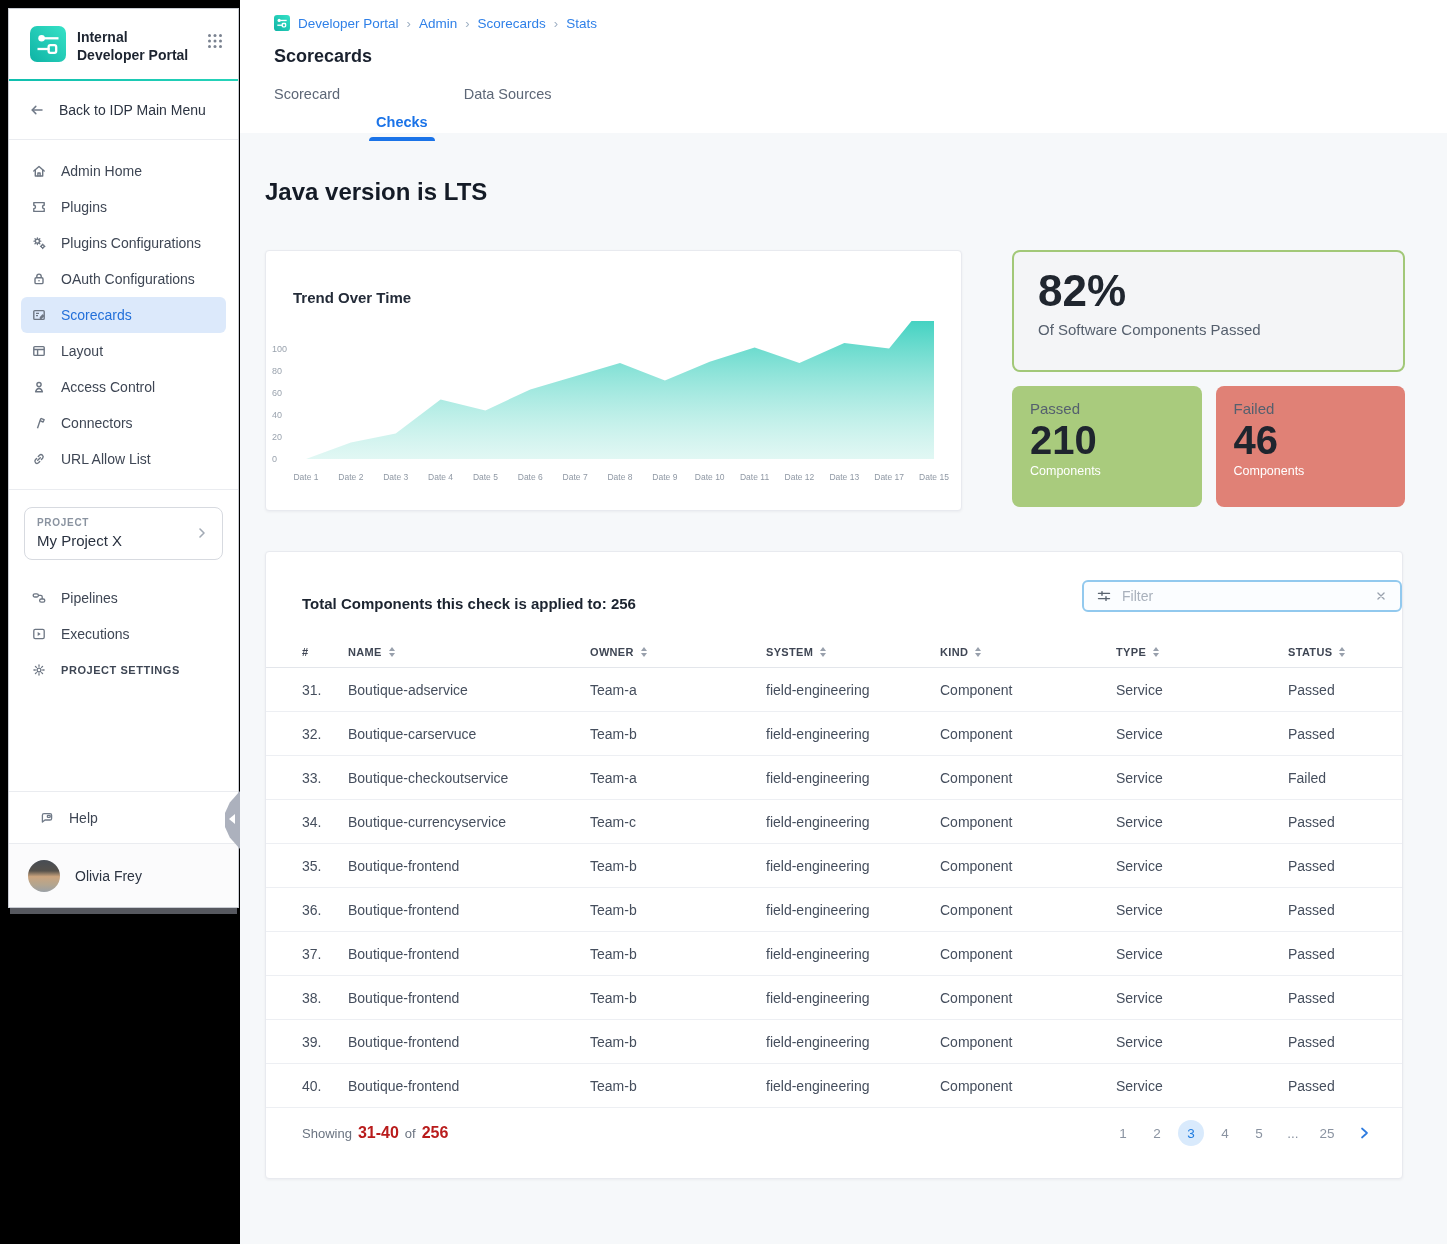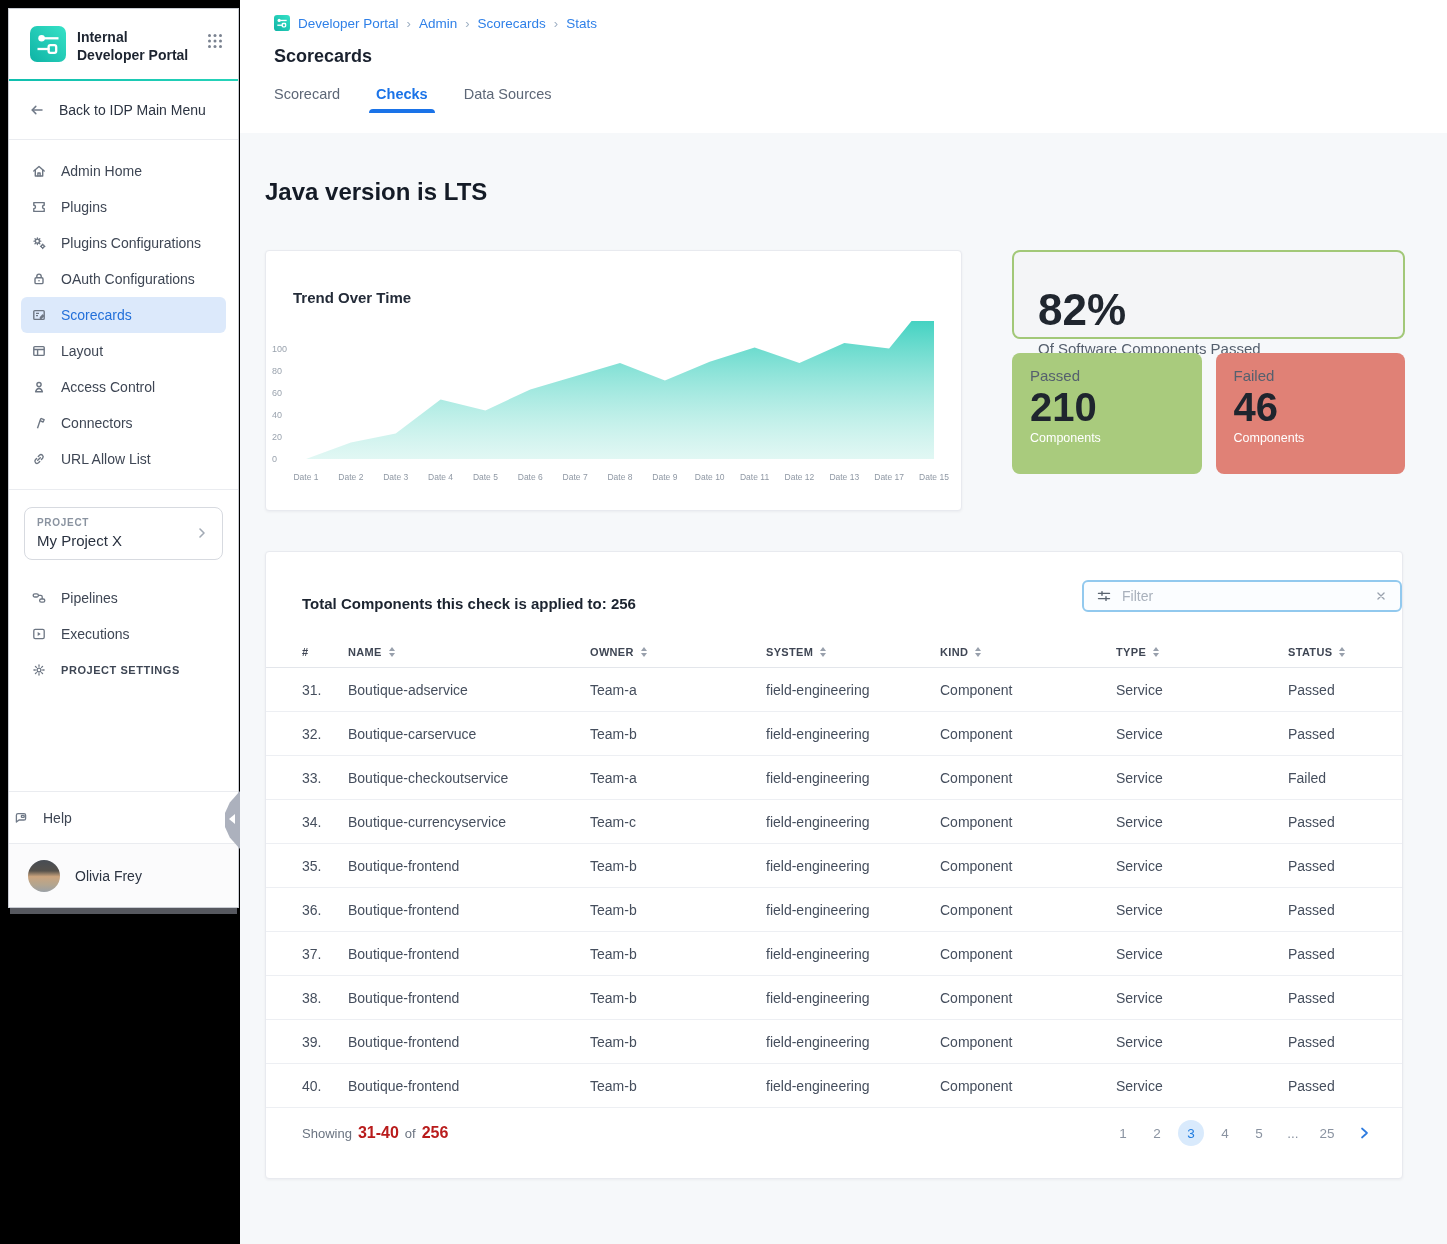--- a/index.html
+++ b/index.html
@@ -25,60 +25,60 @@
   .nav-item.active { background:#dce9fb; color:#2470d9; }
   .sect-rule { border:0; border-top:1px solid #eaecf0; margin:4px 0 0 0; }
   .project-card { margin:17px 15px 6px 15px; border:1px solid #d7dae0; border-radius:8px; padding:9px 12px 10px 12px;
                   position:relative; cursor:pointer; background:#fff; }
   .project-label { font-size:10px; letter-spacing:.07em; color:#8a93a0; font-weight:700; }
   .project-name { font-size:15px; color:#2a3240; margin-top:4px; }
   .project-card .chev { position:absolute; right:12px; top:17px; color:#a2aab5; }
   nav.menu2 { padding:14px 12px; }
   .nav-item .small-caps { font-size:11px; font-weight:700; letter-spacing:.05em; }
   .spacer { flex:1; }
-  .help-row { display:flex; align-items:center; gap:14px; padding:0 4px; height:52px; border-top:1px solid #eaecf0;
+  .help-row { display:flex; align-items:center; gap:14px; padding:0 30px; height:52px; border-top:1px solid #eaecf0;
               font-size:14px; color:#3e4654; cursor:pointer; }
   .help-row .ic { color:#707a88; display:flex; }
   .user-row { display:flex; align-items:center; gap:15px; padding:0 19px; height:64px; border-top:1px solid #eaecf0;
               font-size:14px; color:#2c3442; cursor:pointer; background:#fbfbfc; }
   .avatar { width:32px; height:32px; border-radius:50%; flex:none;
             background:linear-gradient(180deg,#474c54 0%,#55514b 34%,#caa47e 52%,#b3a58f 78%,#9aa0a6 100%); }
   .collapse-tab { position:absolute; right:-2px; top:782px; width:15px; height:58px; background:#acb1bd;
                   clip-path:polygon(100% 0,100% 100%,32% 80%,0 62%,0 38%,32% 20%); cursor:pointer; }
   .collapse-tab .tri { position:absolute; left:4px; top:23px; width:0; height:0;
                        border-top:5px solid transparent; border-bottom:5px solid transparent; border-right:6px solid #fff; }
 
   
   .main { flex:1; display:flex; flex-direction:column; background:#f6f8fa; min-width:0; }
   .top { background:#fff; height:133px; padding:15px 0 0 34px; flex:none; }
   .crumbs { display:flex; align-items:center; gap:8px; font-size:13.5px; }
   .crumb { color:#2f80e8; text-decoration:none; cursor:pointer; }
   .crumb-sep { color:#9fb0c4; font-size:13px; }
   .page-title { font-size:18px; font-weight:700; color:#1a212e; margin-top:15px; }
   .tabs { display:flex; gap:36px; margin-top:19px; }
   .tab { font-size:14.5px; color:#5d6777; padding-bottom:11px; position:relative; cursor:pointer; }
-  .tab.active { color:#1a73e8; font-weight:700; }
+  .tab.active { color:#1a73e8; font-weight:700;margin-top:28px; }
   .tab.active::after { content:""; position:absolute; left:-7px; right:-7px; bottom:0; height:4px;
                        background:#1a73e8; border-radius:4px 4px 0 0; }
 
   .content { padding-left:25px; flex:1; }
   .check-title { font-size:24px; font-weight:700; color:#141b26; margin-top:45px; }
   .row1 { display:flex; gap:50px; margin-top:44px; width:1140px; }
 
   .chart-card { width:697px; height:261px; background:#fff; border:1px solid #e8eaef; border-radius:4px;
                 position:relative; box-shadow:0 1px 3px rgba(20,28,40,.05); }
   .chart-title { position:absolute; left:27px; top:38px; font-size:15px; font-weight:600; color:#232b38; }
   .plot { position:absolute; left:40px; top:70px; width:628px; height:138px; }
   .plot svg { display:block; overflow:hidden; }
   .ytick { position:absolute; left:6px; width:28px; text-align:left; font-size:9px; color:#9aa3ae; }
   .x-axis { position:absolute; left:40px; top:221px; width:628px; height:12px; }
   .xtick { position:absolute; width:46px; text-align:center; font-size:8.5px; color:#8f98a4; }
 
   .right-col { width:393px; }
-  .pct-card { height:89px; border:2px solid #a2c878; background:#f4f5f7; border-radius:8px; padding:33px 24px; }
+  .pct-card { height:122px; border:2px solid #a2c878; background:#f4f5f7; border-radius:8px; padding:14px 24px; }
   .pct { font-size:44px; font-weight:700; color:#20262f; }
   .pct-caption { font-size:15px; color:#555f6d; margin-top:5px; }
   .pf-row { display:flex; gap:14px; margin-top:14px; }
   .pf-card { flex:1; height:121px; border-radius:8px; padding:14px 18px; }
   .pf-card.passed { background:#a9cb7d; }
   .pf-card.failed { background:#e08176; }
   .pf-label { font-size:15px; color:#55606e; }
   .pf-value { font-size:40px; font-weight:700; color:#1f252e; line-height:1.15; }
   .pf-unit { font-size:12.5px; color:#ffffff; margin-top:1px; }
 

